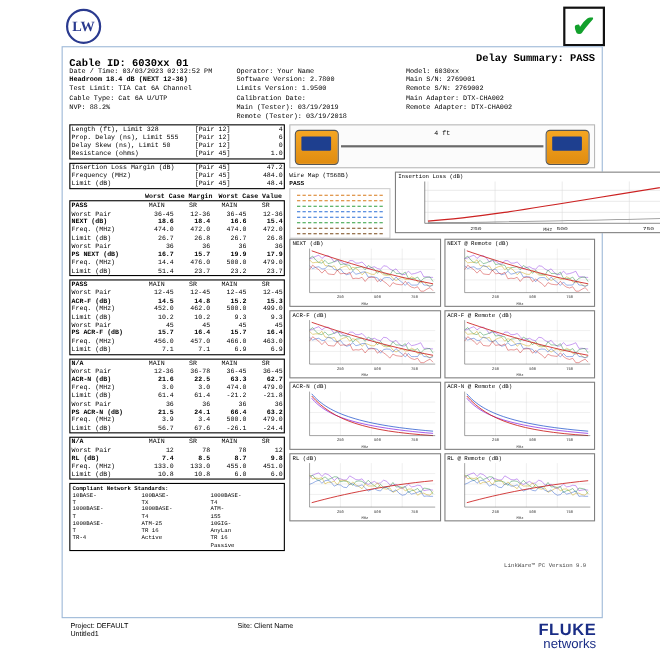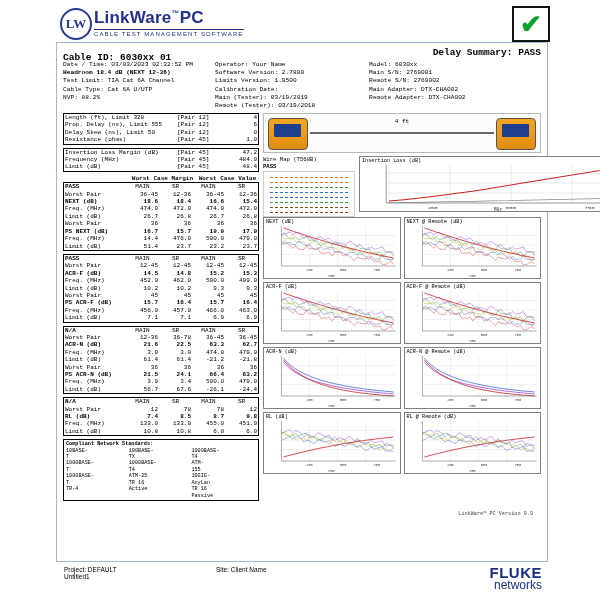--- a/index.html
+++ b/index.html
@@ -1,20 +1,20 @@
 <!DOCTYPE html>
 <html><head>
 <meta charset="utf-8">
 <style>
   html,body{margin:0;padding:0;}
   body{width:600px;height:600px;background:#e8ecef;font-family:"Liberation Sans",sans-serif;}
   .page{position:relative;width:600px;height:600px;background:#ffffff;box-sizing:border-box;overflow:hidden;}
 
   
-  .hdr{position:absolute;left:60px;top:6px;width:490px;height:36px;}
+  .hdr{position:absolute;left:60px;top:6px;width:490px;height:36px;text-align:right;}
   .logo-badge{position:absolute;left:0;top:2px;width:28px;height:28px;border-radius:50%;background:#ffffff;border:2px solid #2a3a8f;display:flex;align-items:center;justify-content:center;font-size:13px;font-weight:bold;color:#2a3a8f;font-family:"Liberation Serif",serif;}
   .brand{position:absolute;left:34px;top:2px;}
   .brand .b1{font-size:17px;font-weight:bold;color:#23318c;letter-spacing:.2px;font-family:"Liberation Sans",sans-serif;}
   .brand .b1 sup{font-size:8px;}
   .brand .b2{font-size:6px;color:#23318c;letter-spacing:1.1px;margin-top:1px;border-top:1px solid #23318c;padding-top:1px;width:150px;}
   .passbox{position:absolute;right:0;top:0;width:34px;height:32px;border:2px solid #111;display:flex;align-items:center;justify-content:center;}
   .passbox span{color:#12a02c;font-size:26px;line-height:22px;font-weight:bold;}
 
   
   .frame{position:absolute;left:56px;top:42px;width:492px;height:520px;border:1px solid #9db8d8;background:#fff;box-sizing:border-box;}
@@ -88,24 +88,20 @@
 </style>
 </head>
 <body>
 
 <div class="page">
 
   <div class="hdr">
     <div class="logo-badge">
         <span>LW</span>
       </div>
-    <div class="brand">
-      <div class="b1"><span>LinkWare</span><sup>™</sup><span>PC</span></div>
-      <div class="b2">CABLE TEST MANAGEMENT SOFTWARE</div>
-    </div>
     <div class="passbox">
         <span>✔</span>
       </div>
   </div>
 
   <div class="frame">
     <div class="inner">
 
       <div style="position:relative;height:12px;">
         <span class="cableid"><span>Cable ID:</span> <span>6030xx  01</span></span>

